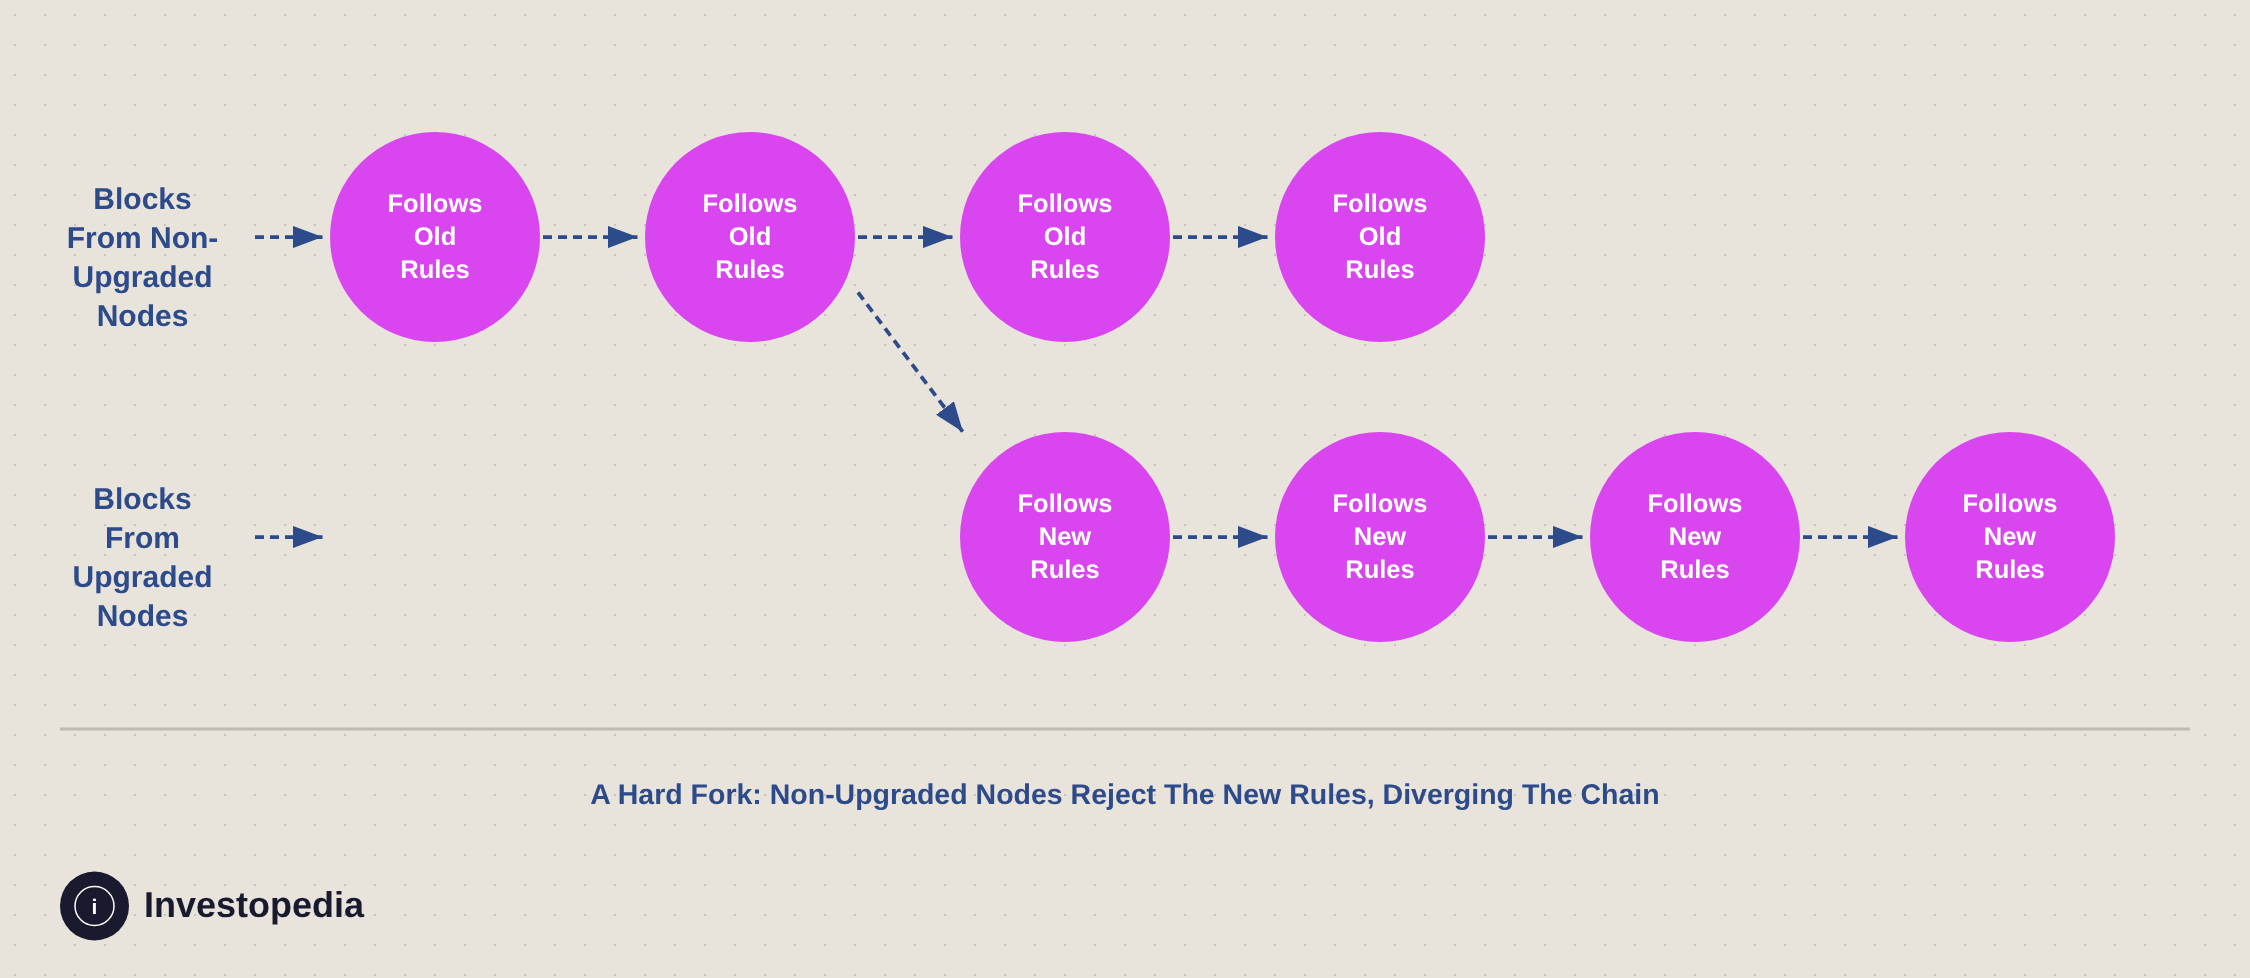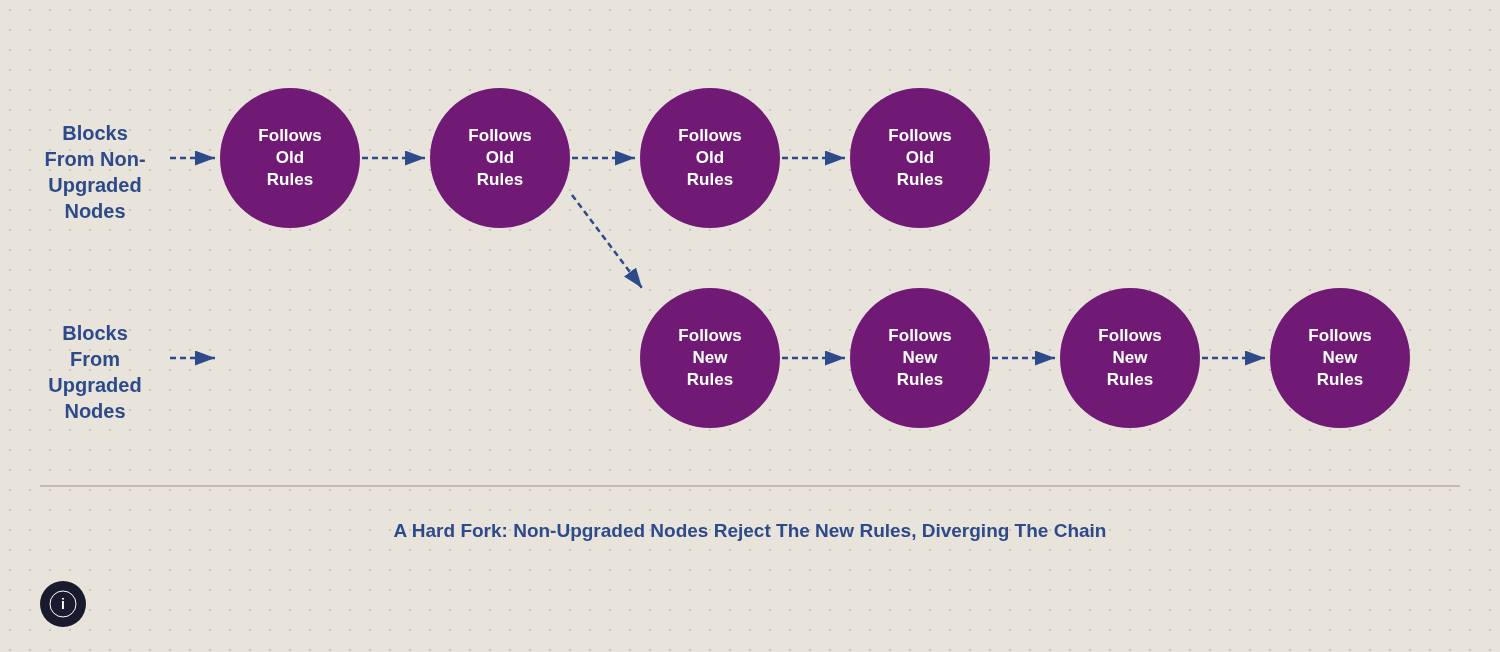--- a/index.html
+++ b/index.html
@@ -42,21 +42,21 @@
     .side-label-bottom {
       top: 280px;
     }
 
     
     .node {
       position: absolute;
       width: 140px;
       height: 140px;
       border-radius: 50%;
-      background-color: #701a75;
+      background-color: #d946ef;
       display: flex;
       align-items: center;
       justify-content: center;
       text-align: center;
       color: white;
       font-size: 17px;
       font-weight: 700;
       line-height: 1.3;
     }
 
@@ -204,13 +204,14 @@
 
 <div class="caption">A Hard Fork: Non-Upgraded Nodes Reject The New Rules, Diverging The Chain</div>
 
 <div class="logo-area">
   <div class="logo-circle">
     <svg width="28" height="28" viewBox="0 0 28 28" xmlns="http://www.w3.org/2000/svg">
       <circle cx="14" cy="14" r="13" fill="#1a1a2e" stroke="white" stroke-width="1"></circle>
       <text x="14" y="19" text-anchor="middle" fill="white" font-size="14" font-weight="900" font-family="Arial">i</text>
     </svg>
   </div>
+  <span class="logo-text">Investopedia</span>
 </div>
 
 </body></html>

